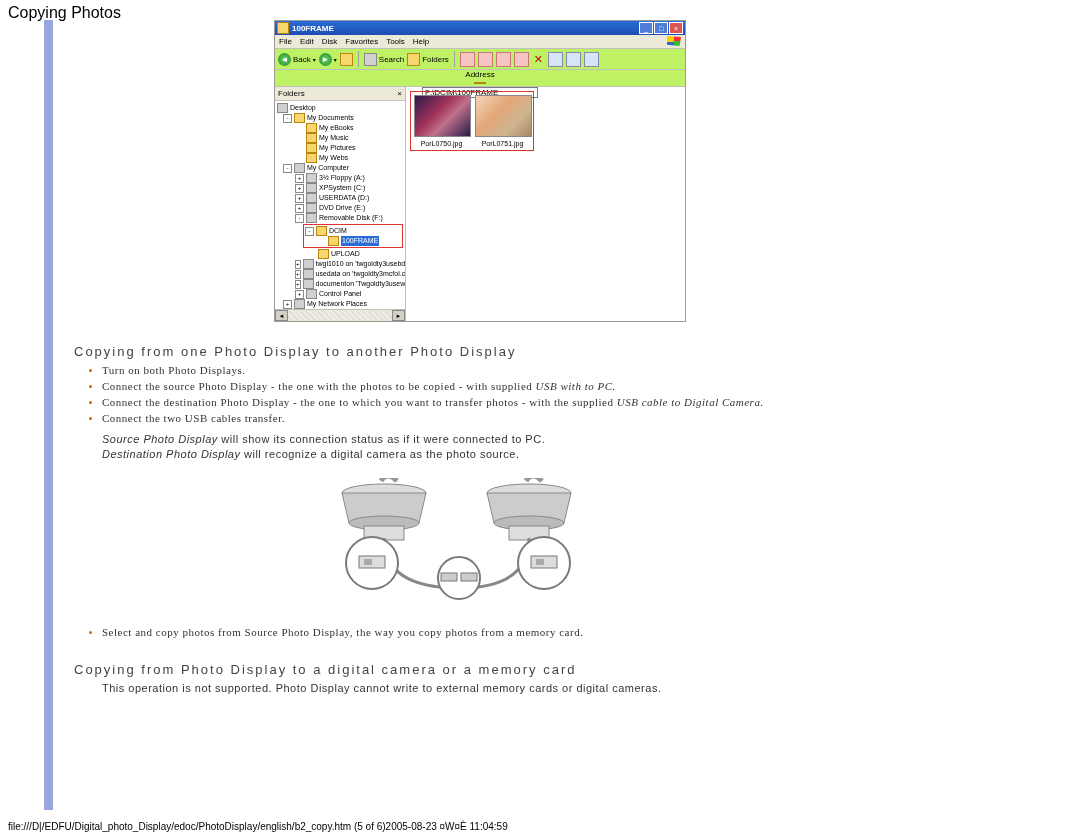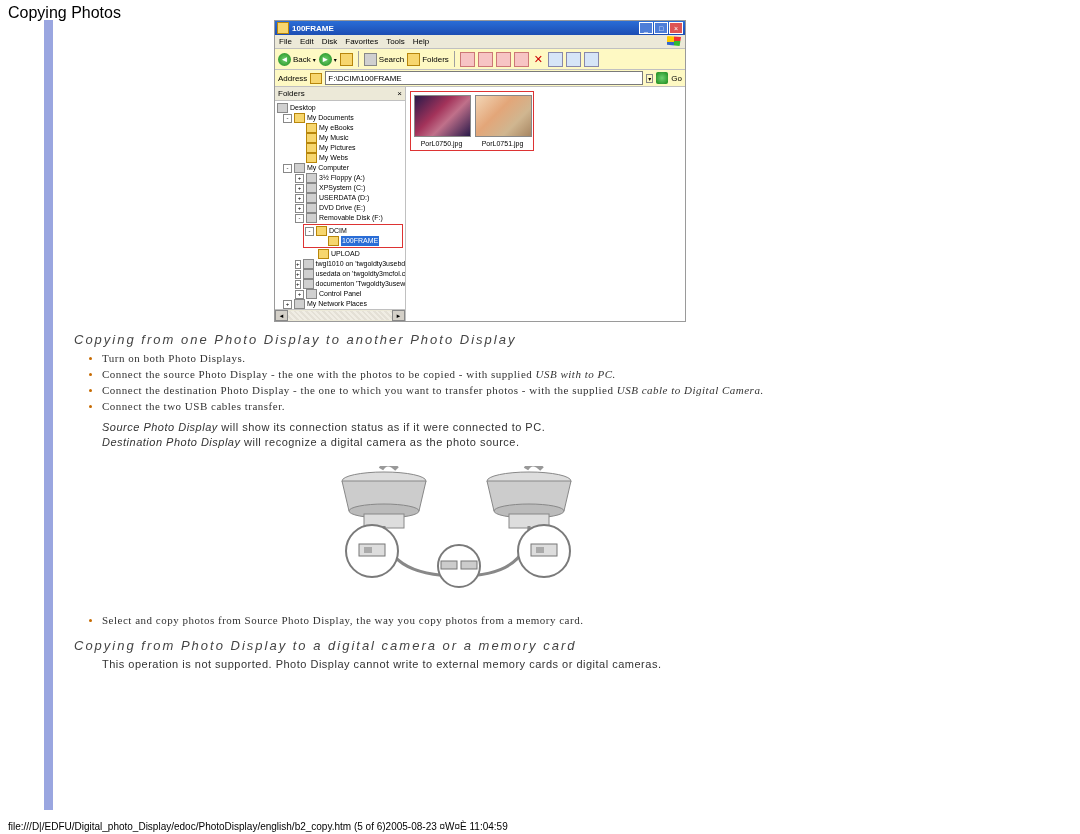--- a/index.html
+++ b/index.html
@@ -2,38 +2,38 @@
 <html><head>
 <meta charset="utf-8">
 <style>
   html,body{margin:0;padding:0;width:1080px;height:834px;background:#fff;font-family:Verdana,Arial,sans-serif;color:#000;}
   .header-text{font-size:16px;position:absolute;top:4px;left:8px;color:#000;}
   .page-frame{position:absolute;top:20px;left:44px;width:818px;height:790px;}
   .left-bar{position:absolute;top:0;left:0;width:9px;height:790px;background:#9aa6e0;}
   .content{position:absolute;top:0;left:30px;width:770px;}
   .window-wrap{margin-left:200px;margin-top:0;}
   
-  .win{width:410px;border:1px solid #9a9a9a;background:#fef9c3;font-size:8px;}
+  .win{width:410px;border:1px solid #9a9a9a;background:#bef264;font-size:8px;}
   .win-title{height:14px;background:linear-gradient(to bottom,#2a6dd6,#1c4db3);display:flex;align-items:center;padding:0 2px;}
   .win-title .ico{width:10px;height:10px;background:#f7d66e;border:1px solid #b8860b;margin-right:3px;}
   .win-title .t{color:#fff;font-weight:bold;font-size:8px;}
   .win-title .controls{margin-left:auto;display:flex;gap:1px;}
   .win-title .controls span{width:12px;height:10px;background:#4e7ed8;border:1px solid #fff;display:flex;align-items:center;justify-content:center;color:#fff;font-size:7px;line-height:1;}
   .menubar{height:13px;display:flex;align-items:center;gap:8px;padding:0 4px;font-size:8px;color:#000;background:#ece9d8;border-bottom:1px solid #c0c0c0;position:relative;}
   .menubar .winbadge{position:absolute;right:4px;top:1px;width:14px;height:11px;}
   .menubar .winbadge span{display:block;width:100%;height:100%;background:conic-gradient(#e33 0 90deg,#3b3 90deg 180deg,#36c 180deg 270deg,#fc0 270deg 360deg);border-radius:1px;clip-path:polygon(0 0,100% 10%,90% 90%,0 80%);}
   .toolbar{height:20px;display:flex;align-items:center;gap:3px;padding:0 3px;border-bottom:1px solid #c0c0c0;}
   .tb{display:flex;align-items:center;gap:2px;font-size:8px;color:#000;}
   .tb .circ{width:13px;height:13px;border-radius:50%;background:radial-gradient(#6fd06f,#1a8a1a);display:flex;align-items:center;justify-content:center;color:#fff;font-size:8px;}
   .tb .smico{width:11px;height:11px;background:#f7d66e;border:1px solid #b8860b;}
   .sep{width:1px;height:16px;background:#a0a0a0;margin:0 2px;}
   .toolbar .pink{width:13px;height:13px;background:#f7c4c4;border:1px solid #c77;}
   .toolbar .delx{width:13px;height:13px;display:flex;align-items:center;justify-content:center;color:#c00;font-size:11px;}
   .toolbar .neutral{width:13px;height:13px;background:#d6e5f7;border:1px solid #88a;}
-  .addr{height:16px;display:flex;align-items:center;gap:3px;padding:0 3px;border-bottom:1px solid #c0c0c0;font-size:8px;}
+  .addr{height:16px;display:flex;align-items:center;gap:3px;padding:0 3px;border-bottom:1px solid #c0c0c0;font-size:8px;flex-direction:column;}
   .addr input{flex:1;height:12px;font-size:8px;border:1px solid #7a7a7a;padding:0 2px;}
   .addr .go{width:12px;height:12px;background:radial-gradient(#6fd06f,#1a8a1a);border-radius:2px;}
   .body{display:flex;height:234px;background:#fff;}
   .folders{width:130px;border-right:1px solid #c0c0c0;display:flex;flex-direction:column;}
   .folders-hd{height:13px;border-bottom:1px solid #c0c0c0;display:flex;align-items:center;justify-content:space-between;padding:0 3px;font-size:8px;background:#ece9d8;}
   .tree{flex:1;overflow:hidden;font-size:7px;line-height:10px;color:#000;padding:2px;}
   .tree .it{display:flex;align-items:center;gap:2px;white-space:nowrap;}
   .tree .plus{width:7px;height:7px;border:1px solid #888;display:flex;align-items:center;justify-content:center;font-size:6px;line-height:1;}
   .tree .noplus{width:9px;display:inline-block;}
   .tree .fico{width:9px;height:8px;background:#f7d66e;border:1px solid #b8860b;flex-shrink:0;}
@@ -44,21 +44,21 @@
   .hscroll .ar{width:11px;height:9px;background:#d4d0c8;border:1px solid #888;display:flex;align-items:center;justify-content:center;font-size:6px;}
   .hscroll .track{flex:1;height:9px;background:repeating-linear-gradient(45deg,#f0ede4,#f0ede4 2px,#e4e0d6 2px,#e4e0d6 4px);}
   .content-pane{flex:1;padding:4px;position:relative;}
   .selbox{border:1px solid #d33;padding:3px;display:inline-flex;gap:6px;}
   .thumb{width:55px;text-align:center;}
   .thumb .pic{width:55px;height:40px;border:1px solid #888;}
   .thumb .cap{font-size:7px;margin-top:3px;color:#000;}
   .pic1{background:linear-gradient(135deg,#2a1a4a 0%,#a3335a 40%,#c0708a 60%,#2a1a4a 100%);}
   .pic2{background:linear-gradient(135deg,#f2d6b6 0%,#e3a679 40%,#d0b690 70%,#a78662 100%);}
   
-  .section-title{color:#444;font-size:13px;letter-spacing:2px;margin:10px 0 4px 0;font-style:italic;}
+  .section-title{color:#444;font-size:13px;letter-spacing:2px;margin:22px 0 4px 0;}
   ul.bullets{margin:0 0 6px 0;padding:0 0 0 28px;font-family:Liberation Serif, serif;}
   ul.bullets li{font-size:11px;color:#333;line-height:15px;letter-spacing:0.5px;margin-bottom:1px;}
   ul.bullets li::marker{color:#c66a00;font-size:10px;}
   .ital{font-style:italic;}
   .indent{margin-left:28px;font-size:11px;letter-spacing:0.5px;line-height:15px;color:#333;}
   .para{font-size:11px;letter-spacing:0.5px;line-height:15px;color:#333;margin:4px 0 0 28px;}
   
   .diagram{display:block;margin:16px auto 12px;}
   .footer{position:absolute;bottom:2px;left:8px;font-size:10px;}
 </style>

